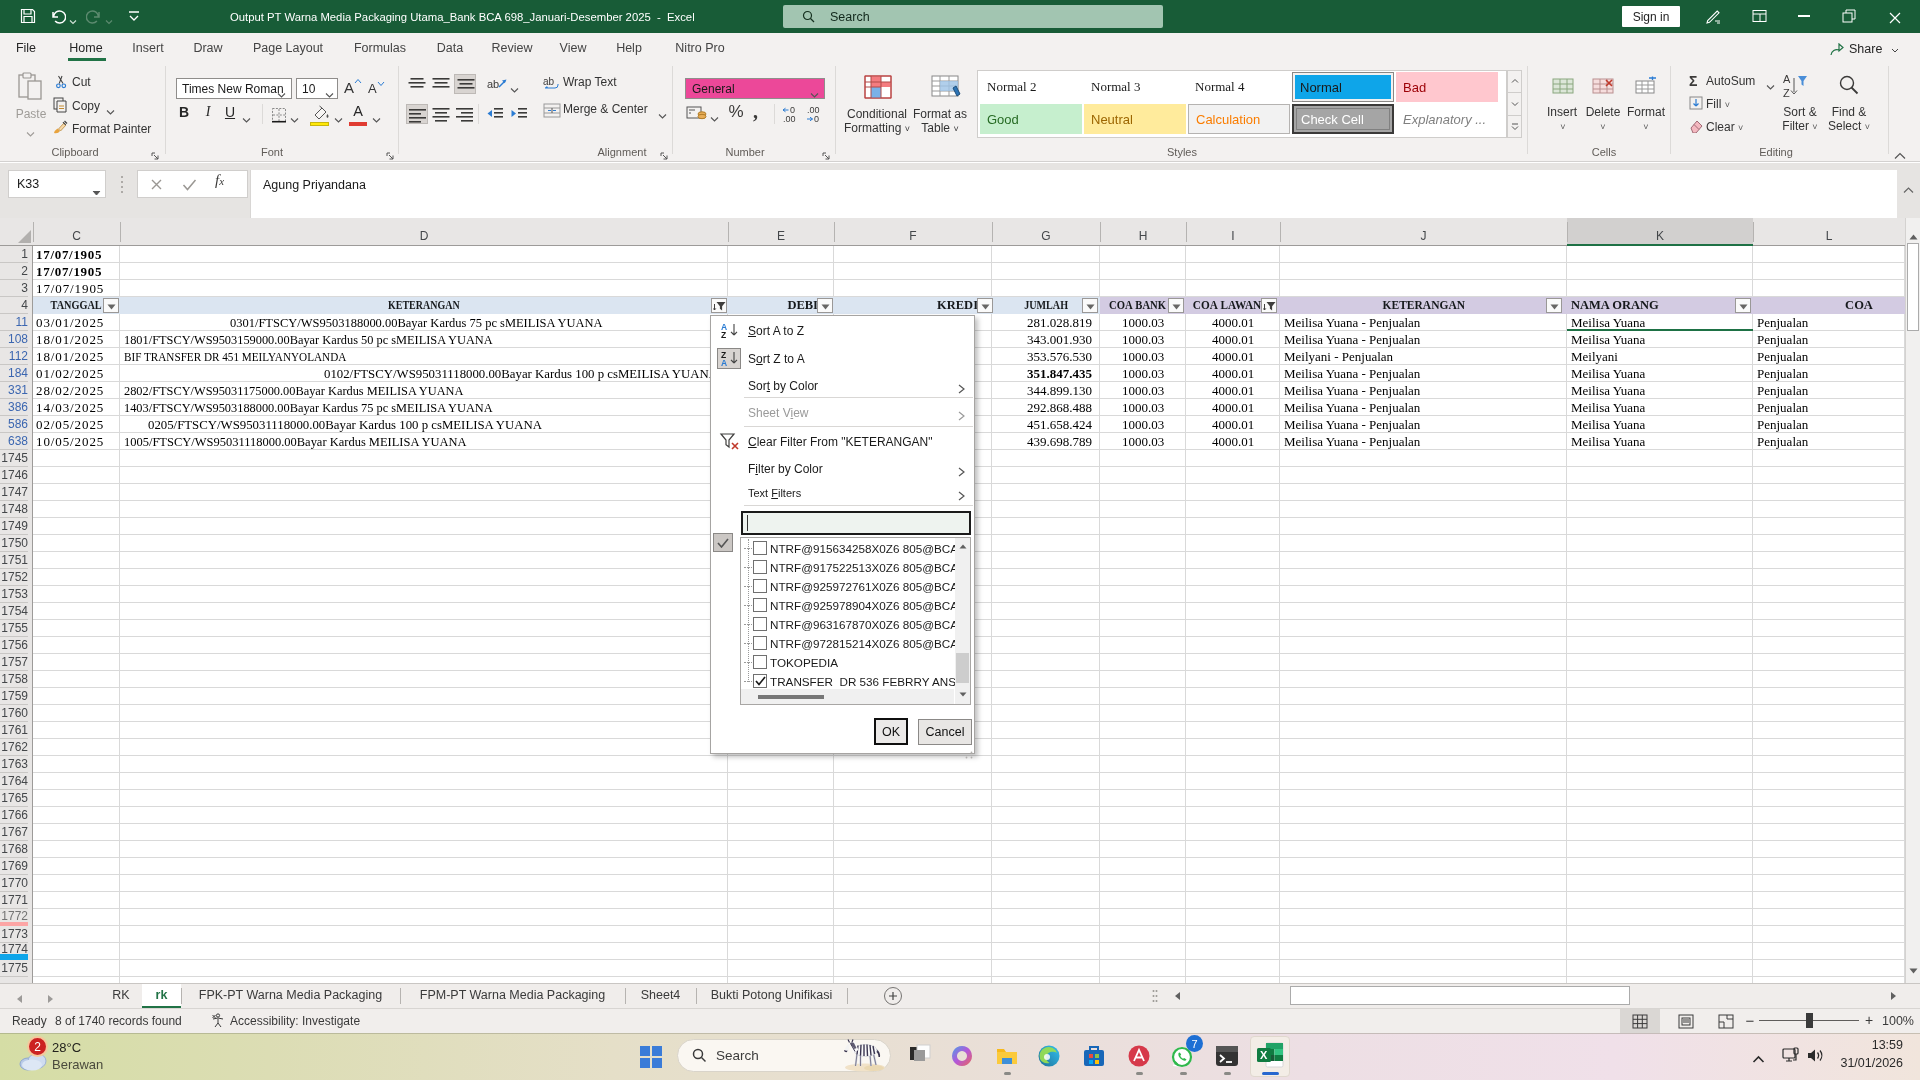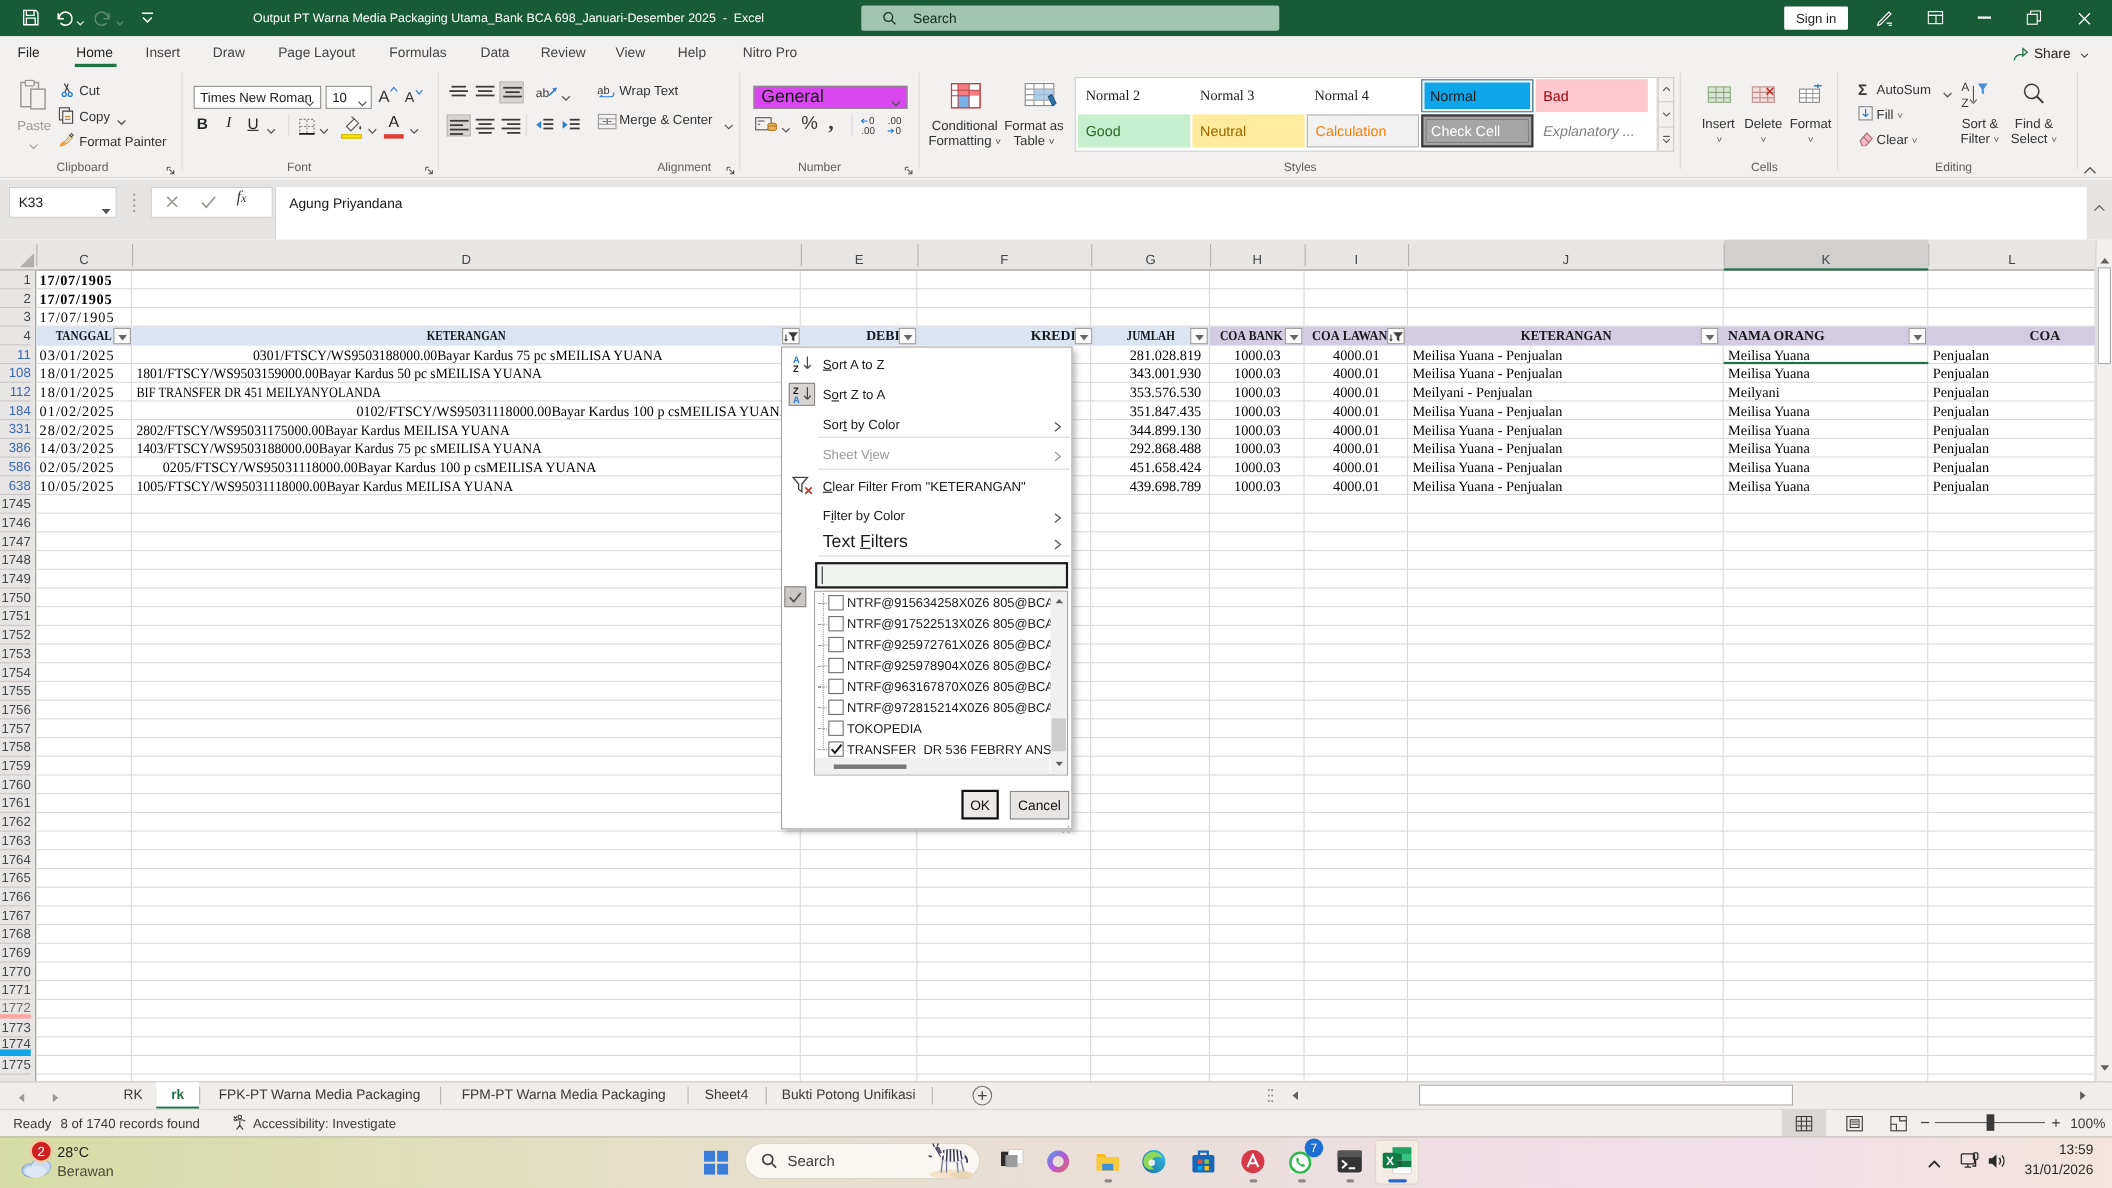--- a/index.html
+++ b/index.html
@@ -256,21 +256,21 @@
 <div style="position:absolute;left:543px;top:103px;width:18px;height:16px;"><svg width="18" height="16">
       <rect x="1" y="1" width="16" height="13" fill="none" stroke="#999"></rect>
       <path d="M1 5 h16 M1 10 h16" stroke="#999"></path>
       <path d="M5 7.5 l3 0 M13 7.5 l-3 0" stroke="#2b7cd3"></path>
       <path d="M9 5 v5" stroke="#555"></path>
     </svg></div>
 <div style="position:absolute;left:563px;top:102px;width:95px;height:15px;color:#333;font-size:12px;">Merge &amp; Center</div>
 <div style="position:absolute;left:658px;top:106px;width:9px;height:8px;"><svg width="9" height="7">
       <path d="M1 1.5 l3.5 3.5 3.5-3.5" stroke="#555" stroke-width="1.1" fill="none"></path>
     </svg></div>
-<div style="position:absolute;left:685px;top:78px;width:140px;height:21px;background:#d946ef;border:1px solid #8f8d8b;font-size:16px;color:#1a1a1a;display:flex;align-items:center;padding-left:6px;">General</div>
+<div style="position:absolute;left:685px;top:78px;width:140px;height:21px;background:#ec4899;border:1px solid #8f8d8b;font-size:12px;color:#1a1a1a;display:flex;align-items:center;padding-left:6px;">General</div>
 <div style="position:absolute;left:810px;top:85px;width:10px;height:8px;"><svg width="9" height="7">
       <path d="M1 1.5 l3.5 3.5 3.5-3.5" stroke="#555" stroke-width="1.1" fill="none"></path>
     </svg></div>
 <div style="position:absolute;left:686px;top:105px;width:22px;height:17px;"><svg width="22" height="17">
       <rect x="1" y="2" width="14" height="11" fill="none" stroke="#555"></rect>
       <path d="M3 5 h6 M3 8 h2" stroke="#555"></path>
       <ellipse cx="16" cy="9" rx="4" ry="2.2" fill="#e8ad57" stroke="#b07c28"></ellipse>
       <ellipse cx="16" cy="11.5" rx="4" ry="2.2" fill="#e8ad57" stroke="#b07c28"></ellipse>
     </svg></div>
 <div style="position:absolute;left:710px;top:109px;width:9px;height:8px;"><svg width="9" height="7">
@@ -656,21 +656,21 @@
 <div style="position:absolute;font-family:'Liberation Serif',serif;font-size:13px;color:#000;height:17px;display:flex;align-items:center;white-space:nowrap;left:992px;top:348px;width:101px;justify-content:flex-end;padding-right:1px;overflow:visible;">353.576.530</div>
 <div style="position:absolute;font-family:'Liberation Serif',serif;font-size:13px;color:#000;height:17px;display:flex;align-items:center;white-space:nowrap;left:1100px;top:348px;width:86px;justify-content:center;padding-right:0px;overflow:visible;">1000.03</div>
 <div style="position:absolute;font-family:'Liberation Serif',serif;font-size:13px;color:#000;height:17px;display:flex;align-items:center;white-space:nowrap;left:1186px;top:348px;width:94px;justify-content:center;padding-right:0px;overflow:visible;">4000.01</div>
 <div style="position:absolute;font-family:'Liberation Serif',serif;font-size:13px;color:#000;height:17px;display:flex;align-items:center;white-space:nowrap;left:1284px;top:348px;width:280px;justify-content:flex-start;padding-right:0px;overflow:visible;">Meilyani - Penjualan</div>
 <div style="position:absolute;font-family:'Liberation Serif',serif;font-size:13px;color:#000;height:17px;display:flex;align-items:center;white-space:nowrap;left:1571px;top:348px;width:180px;justify-content:flex-start;padding-right:0px;overflow:visible;">Meilyani</div>
 <div style="position:absolute;font-family:'Liberation Serif',serif;font-size:13px;color:#000;height:17px;display:flex;align-items:center;white-space:nowrap;left:1757px;top:348px;width:140px;justify-content:flex-start;padding-right:0px;overflow:visible;">Penjualan</div>
 <div style="position:absolute;font-family:'Liberation Serif',serif;font-size:13px;color:#000;height:17px;display:flex;align-items:center;white-space:nowrap;left:36px;top:365px;width:84px;justify-content:flex-start;letter-spacing:0.9px;padding-right:0px;overflow:visible;">01/02/2025</div>
 <div style="position:absolute;font-family:'Liberation Serif',serif;font-size:13px;color:#000;height:17px;display:flex;align-items:center;white-space:nowrap;left:124px;top:365px;width:600px;justify-content:flex-end;padding-right:0px;overflow:visible;">
     <span style="display:inline-block;transform:scaleX(0.985);transform-origin:0 50%;white-space:nowrap;">0102/FTSCY/WS95031118000.00Bayar Kardus 100 p csMEILISA YUANA</span>
   </div>
-<div style="position:absolute;font-family:'Liberation Serif',serif;font-size:13px;color:#000;height:17px;display:flex;align-items:center;white-space:nowrap;left:992px;top:365px;width:101px;justify-content:flex-end;padding-right:1px;overflow:visible;">351.847.435</div>
+<div style="position:absolute;font-family:'Liberation Serif',serif;font-size:13px;color:#000;height:17px;display:flex;align-items:center;white-space:nowrap;left:992px;top:365px;width:101px;justify-content:flex-end;padding-right:1px;overflow:visible;font-weight:bold;">351.847.435</div>
 <div style="position:absolute;font-family:'Liberation Serif',serif;font-size:13px;color:#000;height:17px;display:flex;align-items:center;white-space:nowrap;left:1100px;top:365px;width:86px;justify-content:center;padding-right:0px;overflow:visible;">1000.03</div>
 <div style="position:absolute;font-family:'Liberation Serif',serif;font-size:13px;color:#000;height:17px;display:flex;align-items:center;white-space:nowrap;left:1186px;top:365px;width:94px;justify-content:center;padding-right:0px;overflow:visible;">4000.01</div>
 <div style="position:absolute;font-family:'Liberation Serif',serif;font-size:13px;color:#000;height:17px;display:flex;align-items:center;white-space:nowrap;left:1284px;top:365px;width:280px;justify-content:flex-start;padding-right:0px;overflow:visible;">Meilisa Yuana - Penjualan</div>
 <div style="position:absolute;font-family:'Liberation Serif',serif;font-size:13px;color:#000;height:17px;display:flex;align-items:center;white-space:nowrap;left:1571px;top:365px;width:180px;justify-content:flex-start;padding-right:0px;overflow:visible;">Meilisa Yuana</div>
 <div style="position:absolute;font-family:'Liberation Serif',serif;font-size:13px;color:#000;height:17px;display:flex;align-items:center;white-space:nowrap;left:1757px;top:365px;width:140px;justify-content:flex-start;padding-right:0px;overflow:visible;">Penjualan</div>
 <div style="position:absolute;font-family:'Liberation Serif',serif;font-size:13px;color:#000;height:17px;display:flex;align-items:center;white-space:nowrap;left:36px;top:382px;width:84px;justify-content:flex-start;letter-spacing:0.9px;padding-right:0px;overflow:visible;">28/02/2025</div>
 <div style="position:absolute;font-family:'Liberation Serif',serif;font-size:13px;color:#000;height:17px;display:flex;align-items:center;white-space:nowrap;left:124px;top:382px;width:600px;justify-content:flex-start;padding-right:0px;overflow:visible;">
     <span style="display:inline-block;transform:scaleX(0.95);transform-origin:0 50%;white-space:nowrap;">2802/FTSCY/WS95031175000.00Bayar Kardus MEILISA YUANA</span>
   </div>
 <div style="position:absolute;font-family:'Liberation Serif',serif;font-size:13px;color:#000;height:17px;display:flex;align-items:center;white-space:nowrap;left:992px;top:382px;width:101px;justify-content:flex-end;padding-right:1px;overflow:visible;">344.899.130</div>
@@ -760,21 +760,21 @@
     </svg></div>
 <div style="position:absolute;font-size:12px;color:#1a1a1a;display:flex;align-items:center;left:748px;top:433px;height:17px;color:#1a1a1a;">
     <span class="tx"><u>C</u>lear Filter From "KETERANGAN"</span>
   </div>
 <div style="position:absolute;font-size:12px;color:#1a1a1a;display:flex;align-items:center;left:748px;top:460px;height:17px;color:#1a1a1a;">
     <span class="tx">F<u>i</u>lter by Color</span>
   </div>
 <div style="position:absolute;left:958px;top:463px;width:8px;height:10px;"><svg width="7" height="10">
       <path d="M1 1 l5 4 -5 4" stroke="#555" fill="none" stroke-width="1.2"></path>
     </svg></div>
-<div style="position:absolute;font-size:16px;color:#1a1a1a;display:flex;align-items:center;left:748px;top:484px;height:17px;color:#1a1a1a;">
+<div style="position:absolute;font-size:11px;color:#1a1a1a;display:flex;align-items:center;left:748px;top:484px;height:17px;color:#1a1a1a;">
     <span class="tx">Text <u>F</u>ilters</span>
   </div>
 <div style="position:absolute;left:958px;top:487px;width:8px;height:10px;"><svg width="7" height="10">
       <path d="M1 1 l5 4 -5 4" stroke="#555" fill="none" stroke-width="1.2"></path>
     </svg></div>
 <div style="position:absolute;left:744px;top:505px;width:229px;height:1px;background:#d9d7d5;"></div>
 <div style="position:absolute;left:741px;top:511px;width:230px;height:24px;background:#eef3ef;border:2px solid #1a1a1a;"></div>
 <div style="position:absolute;left:747px;top:515px;width:1px;height:16px;background:#333;"></div>
 <div style="position:absolute;left:713px;top:533px;width:20px;height:19px;background:#cbc7c4;border:1px solid #8a8886;display:flex;align-items:center;justify-content:center;">
     <svg width="12" height="10">

